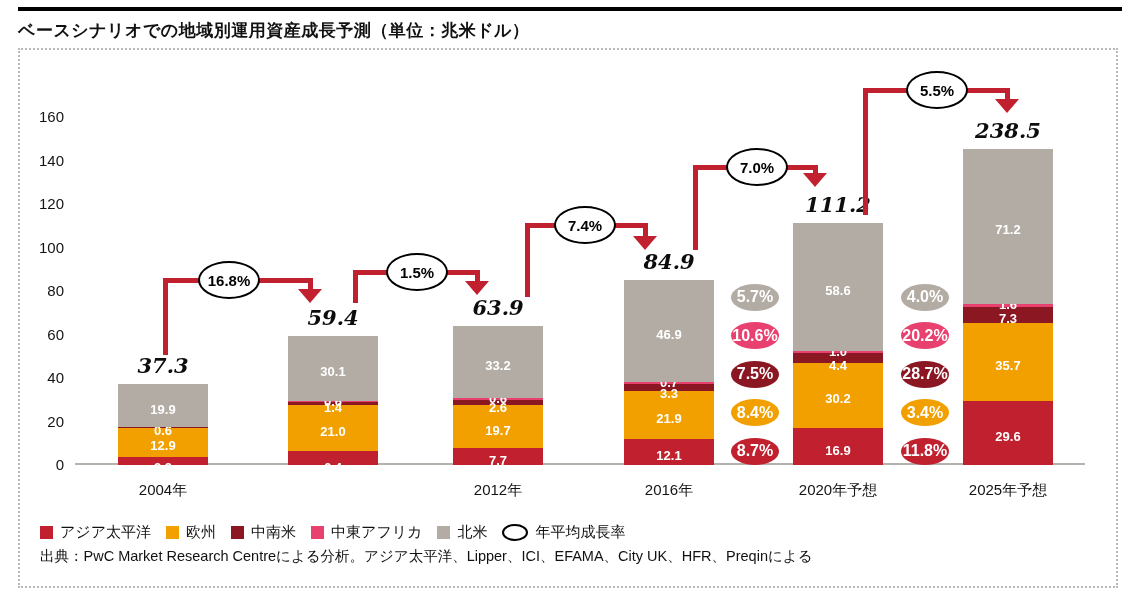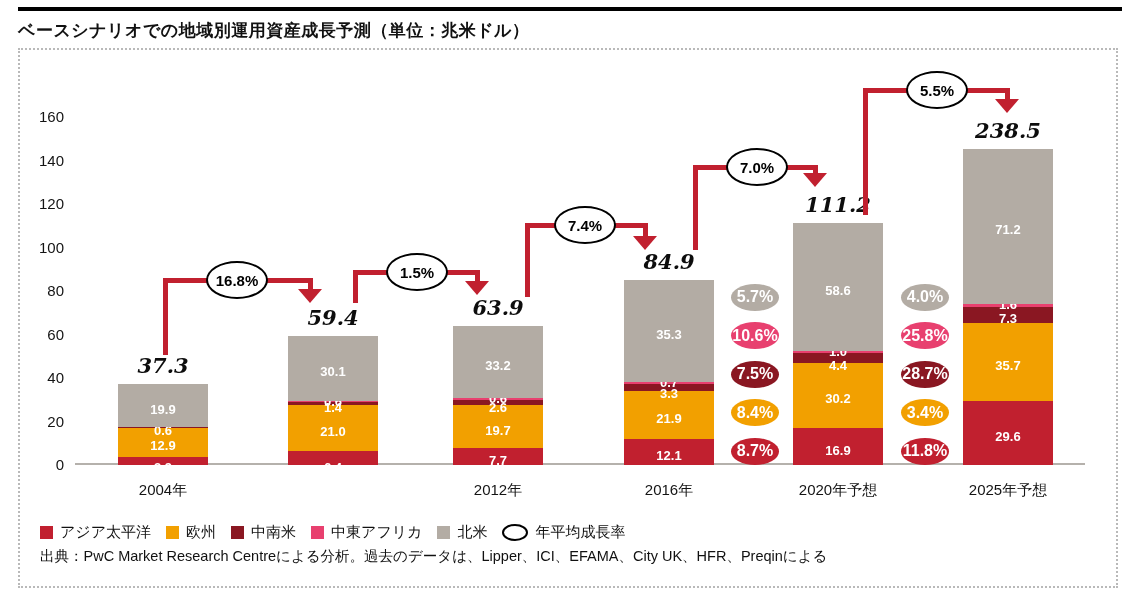--- a/index.html
+++ b/index.html
@@ -88,21 +88,21 @@
     <div class="xlab" style="left: 418px; top: 481px; width: 160px;">2012年</div>
     <div class="seg" style="left: 624px; top: 438.683px; width: 90px; height: 26.3175px; background: rgb(193, 32, 47);"></div>
     <div class="seglab" style="left: 624px; top: 446.841px; width: 90px;">12.1</div>
     <div class="seg" style="left: 624px; top: 391.05px; width: 90px; height: 47.6325px; background: rgb(242, 160, 0);"></div>
     <div class="seglab" style="left: 624px; top: 409.866px; width: 90px;">21.9</div>
     <div class="seg" style="left: 624px; top: 383.873px; width: 90px; height: 7.1775px; background: rgb(138, 23, 34);"></div>
     <div class="seglab" style="left: 624px; top: 385.05px; width: 90px;">3.3</div>
     <div class="seg" style="left: 624px; top: 382.35px; width: 90px; height: 1.5225px; background: rgb(232, 64, 111);"></div>
     <div class="seglab" style="left: 624px; top: 374.111px; width: 90px;">0.7</div>
     <div class="seg" style="left: 624px; top: 280.342px; width: 90px; height: 102.007px; background: rgb(179, 172, 164);"></div>
-    <div class="seglab" style="left: 624px; top: 326.346px; width: 90px;">35.3</div>
+    <div class="seglab" style="left: 624px; top: 326.346px; width: 90px;">46.9</div>
     <div class="total" style="left: 609px; top: 249.342px; width: 120px;">84.9</div>
     <div class="xlab" style="left: 589px; top: 481px; width: 160px;">2016年</div>
     <div class="seg" style="left: 793px; top: 428.243px; width: 90px; height: 36.7575px; background: rgb(193, 32, 47);"></div>
     <div class="seglab" style="left: 793px; top: 441.621px; width: 90px;">16.9</div>
     <div class="seg" style="left: 793px; top: 362.558px; width: 90px; height: 65.685px; background: rgb(242, 160, 0);"></div>
     <div class="seglab" style="left: 793px; top: 390.4px; width: 90px;">30.2</div>
     <div class="seg" style="left: 793px; top: 352.988px; width: 90px; height: 9.57px; background: rgb(138, 23, 34);"></div>
     <div class="seglab" style="left: 793px; top: 356.558px; width: 90px;">4.4</div>
     <div class="seg" style="left: 793px; top: 350.812px; width: 90px; height: 2.175px; background: rgb(232, 64, 111);"></div>
     <div class="seglab" style="left: 793px; top: 342.9px; width: 90px;">1.0</div>
@@ -119,21 +119,21 @@
     <div class="seg" style="left: 963px; top: 303.615px; width: 90px; height: 3.48px; background: rgb(232, 64, 111);"></div>
     <div class="seglab" style="left: 963px; top: 296.355px; width: 90px;">1.6</div>
     <div class="seg" style="left: 963px; top: 148.755px; width: 90px; height: 154.86px; background: rgb(179, 172, 164);"></div>
     <div class="seglab" style="left: 963px; top: 221.185px; width: 90px;">71.2</div>
     <div class="total" style="left: 948px; top: 117.755px; width: 120px;">238.5</div>
     <div class="xlab" style="left: 928px; top: 481px; width: 160px;">2025年予想</div>
     <div class="aline" style="left: 162.5px; top: 277.5px; width: 5px; height: 77.5px;"></div>
     <div class="aline" style="left: 162.5px; top: 277.5px; width: 150px; height: 5px;"></div>
     <div class="aline" style="left: 307.5px; top: 280px; width: 5px; height: 11px;"></div>
     <div class="ahead" style="left: 298px; top: 289px;"></div>
-    <div class="oval" style="left: 206px; top: 261px; width: 62px; height: 38px; text-align: right;">16.8%</div>
+    <div class="oval" style="left: 198px; top: 261px; width: 62px; height: 38px; text-align: right;">16.8%</div>
     <div class="aline" style="left: 352.5px; top: 269.5px; width: 5px; height: 33.5px;"></div>
     <div class="aline" style="left: 352.5px; top: 269.5px; width: 127px; height: 5px;"></div>
     <div class="aline" style="left: 474.5px; top: 272px; width: 5px; height: 11px;"></div>
     <div class="ahead" style="left: 465px; top: 281px;"></div>
     <div class="oval" style="left: 386px; top: 253px; width: 62px; height: 38px;">1.5%</div>
     <div class="aline" style="left: 524.5px; top: 222.5px; width: 5px; height: 74.5px;"></div>
     <div class="aline" style="left: 524.5px; top: 222.5px; width: 123px; height: 5px;"></div>
     <div class="aline" style="left: 642.5px; top: 225px; width: 5px; height: 13px;"></div>
     <div class="ahead" style="left: 633px; top: 236px;"></div>
     <div class="oval" style="left: 554px; top: 206px; width: 62px; height: 38px;">7.4%</div>
@@ -146,21 +146,21 @@
     <div class="aline" style="left: 862.5px; top: 87.5px; width: 147px; height: 5px;"></div>
     <div class="aline" style="left: 1004.5px; top: 90px; width: 5px; height: 11px;"></div>
     <div class="ahead" style="left: 995px; top: 99px;"></div>
     <div class="oval" style="left: 906px; top: 71px; width: 62px; height: 38px;">5.5%</div>
     <div class="bub" style="left: 731px; top: 283.5px; width: 48px; height: 27px; background: rgb(179, 172, 164);">5.7%</div>
     <div class="bub" style="left: 731px; top: 322px; width: 48px; height: 27px; background: rgb(232, 64, 111);">10.6%</div>
     <div class="bub" style="left: 731px; top: 360.5px; width: 48px; height: 27px; background: rgb(138, 23, 34);">7.5%</div>
     <div class="bub" style="left: 731px; top: 399px; width: 48px; height: 27px; background: rgb(242, 160, 0); text-align: center;">8.4%</div>
     <div class="bub" style="left: 731px; top: 437.5px; width: 48px; height: 27px; background: rgb(193, 32, 47);">8.7%</div>
     <div class="bub" style="left: 901px; top: 283.5px; width: 48px; height: 27px; background: rgb(179, 172, 164); text-align: right;">4.0%</div>
-    <div class="bub" style="left: 901px; top: 322px; width: 48px; height: 27px; background: rgb(232, 64, 111);">25.8%</div>
+    <div class="bub" style="left: 901px; top: 322px; width: 48px; height: 27px; background: rgb(232, 64, 111);">20.2%</div>
     <div class="bub" style="left: 901px; top: 360.5px; width: 48px; height: 27px; background: rgb(138, 23, 34);">28.7%</div>
     <div class="bub" style="left: 901px; top: 399px; width: 48px; height: 27px; background: rgb(242, 160, 0);">3.4%</div>
     <div class="bub" style="left: 901px; top: 437.5px; width: 48px; height: 27px; background: rgb(193, 32, 47);">11.8%</div>
   </div>
 <div class="legend" id="legend">
     <div class="litem">
       <span class="lswatch" style="background: rgb(193, 32, 47);"></span>
       <span>アジア太平洋</span>
     </div>
     <div class="litem">
@@ -177,13 +177,13 @@
     </div>
     <div class="litem">
       <span class="lswatch" style="background: rgb(179, 172, 164);"></span>
       <span>北米</span>
     </div>
     <div class="litem">
       <span class="loval"></span>
       <span>年平均成長率</span>
     </div>
   </div>
-<div class="source">出典：PwC Market Research Centreによる分析。過去のデータは、Lipper、ICI、EFAMA、City UK、HFR、Preqinによる</div>
+<div class="source">出典：PwC Market Research Centreによる分析。アジア太平洋、Lipper、ICI、EFAMA、City UK、HFR、Preqinによる</div>
 
 </body></html>

